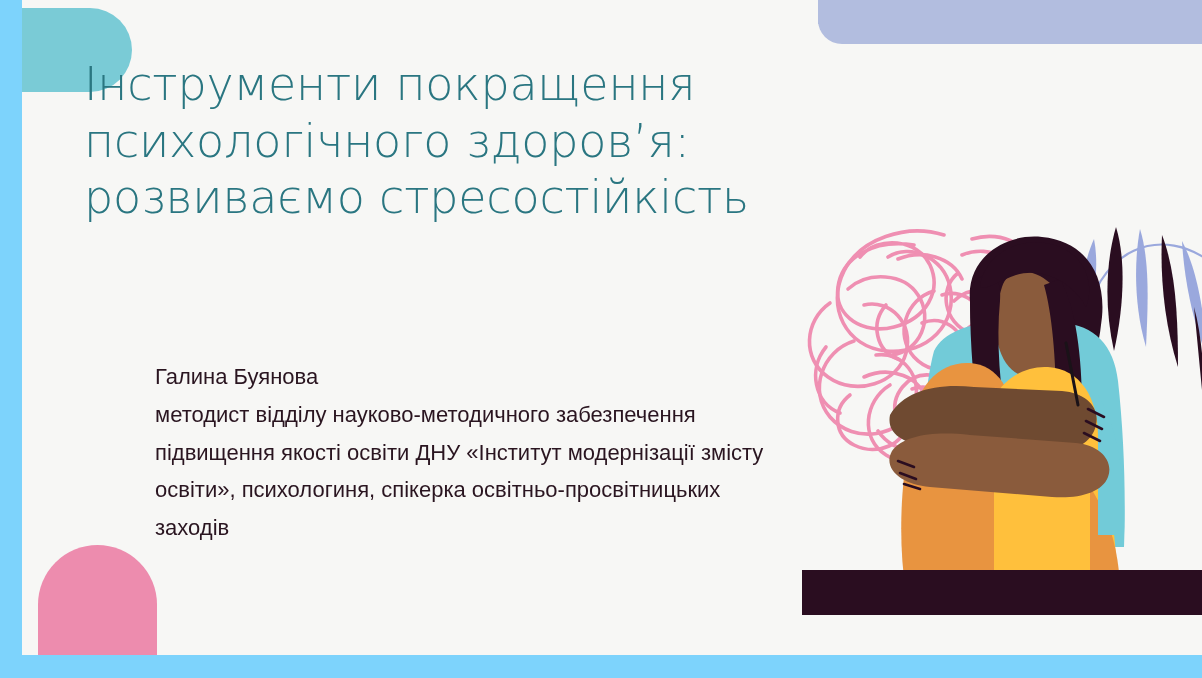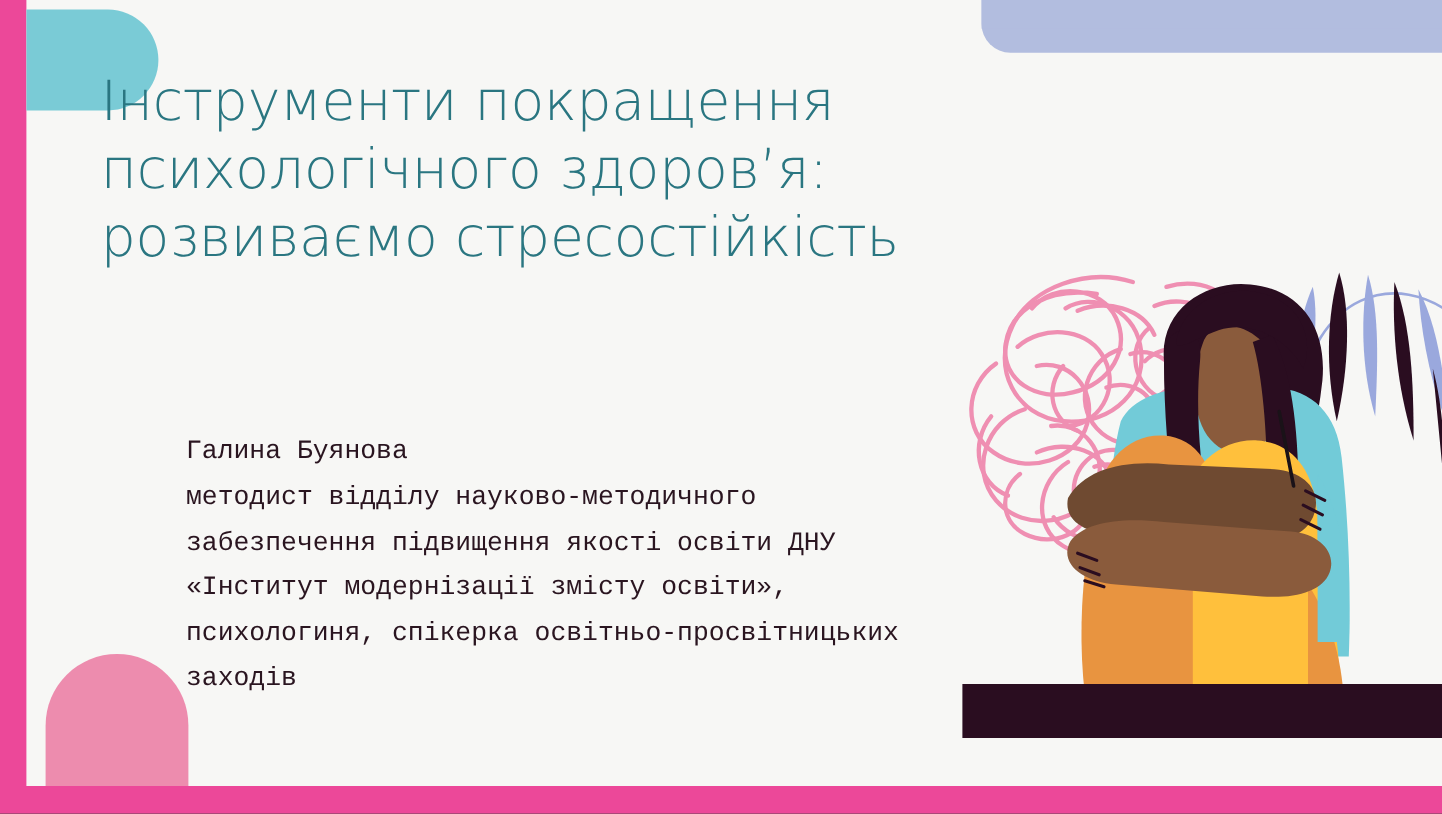--- a/index.html
+++ b/index.html
@@ -13,21 +13,21 @@
     height: 678px;
     overflow: hidden;
     font-family: "Liberation Sans", sans-serif;
   }
 
   
   #viewer {
     position: relative;
     width: 1202px;
     height: 678px;
-    background: #ec4899;
+    background: #7dd3fc;
   }
 
   
   #slide {
     position: absolute;
     left: 22px;
     top: 0px;
     width: 1180px;
     height: 655px;
     background: #f7f7f5;
@@ -93,21 +93,21 @@
 
   
   #subtitle-block {
     position: absolute;
     left: 133px;
     top: 358px;
     width: 640px;
   }
   #slide-subtitle {
     margin: 0;
-    font-family: Liberation Mono, monospace;
+    font-family: Liberation Sans, sans-serif;
     font-weight: 400;
     font-size: 22px;
     line-height: 1.72;
     color: #2a1520;
     white-space: pre-line;
   }
 
   
   #illustration {
     position: absolute;

